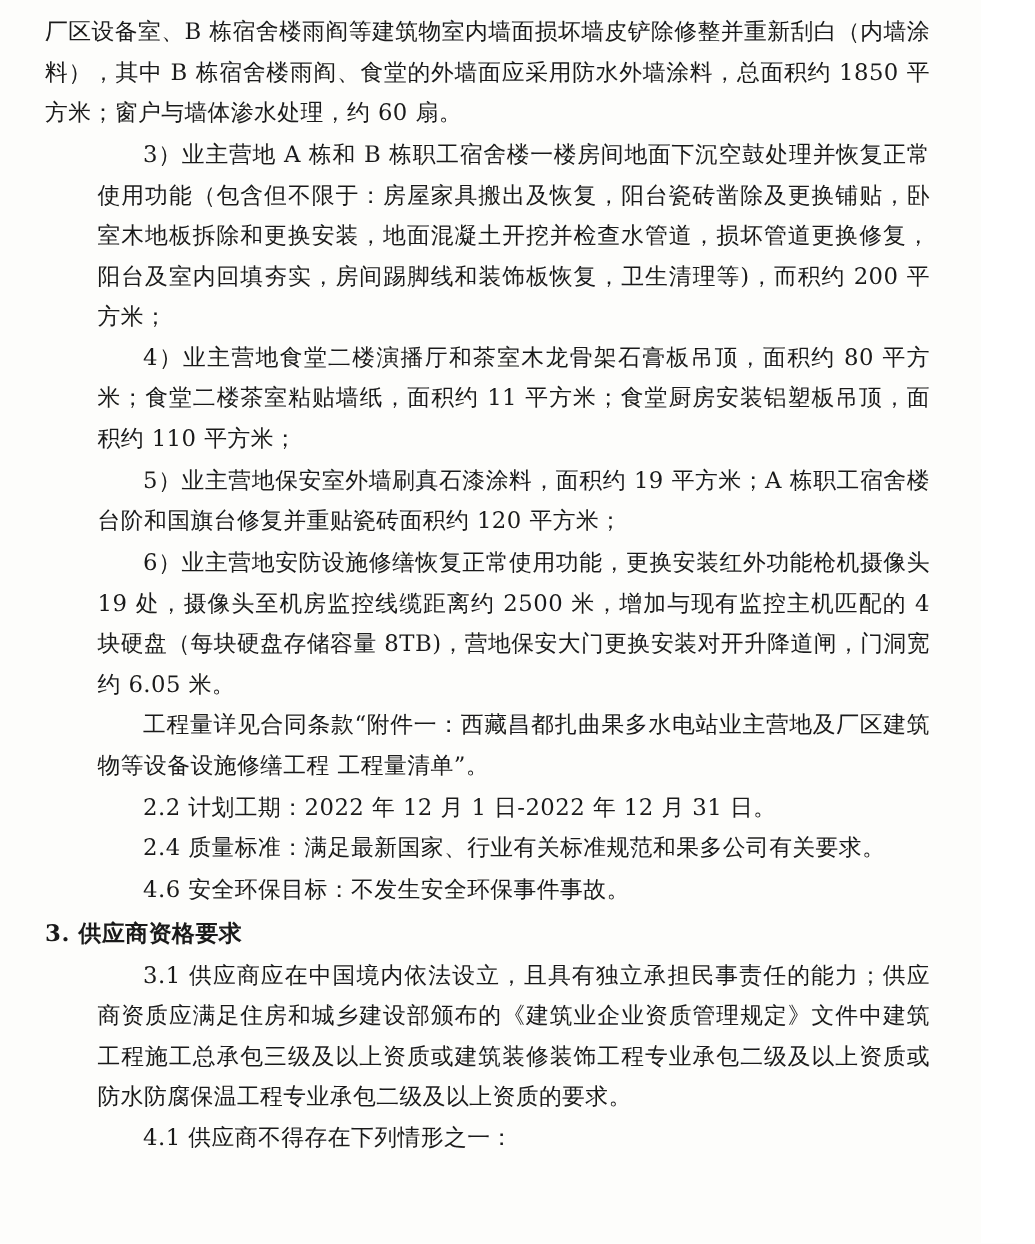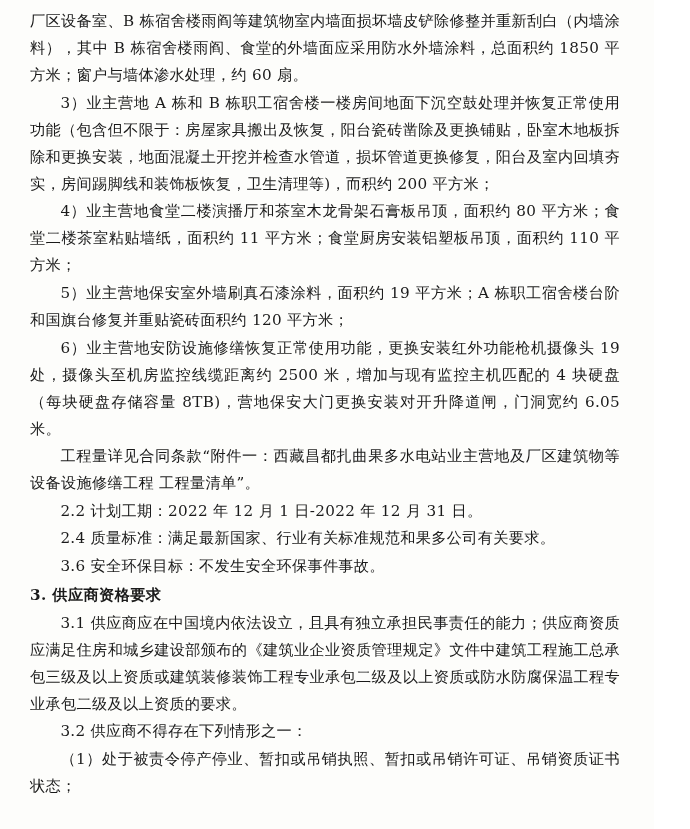--- a/index.html
+++ b/index.html
@@ -28,20 +28,21 @@
     letter-spacing: 0.3px;
     text-align: justify;
     text-justify: inter-ideograph;
   }
   p {
     margin: 0 0 0.5px 0;
     text-indent: 0;
   }
   .p-indent {
     text-indent: 2em;
+    margin-left: 35px;
   }
   .p-flush {
     text-indent: 0;
   }
   .section-head {
     font-weight: bold;
     text-indent: 0;
     margin-top: 2px;
     letter-spacing: 0.4px;
   }
@@ -52,19 +53,18 @@
 <div class="page">
   <div class="doc-body">
     <p class="p-flush">厂区设备室、B 栋宿舍楼雨阎等建筑物室内墙面损坏墙皮铲除修整并重新刮白（内墙涂料），其中 B 栋宿舍楼雨阎、食堂的外墙面应采用防水外墙涂料，总面积约 1850 平方米；窗户与墙体渗水处理，约 60 扇。</p>
     <p class="p-indent">3）业主营地 A 栋和 B 栋职工宿舍楼一楼房间地面下沉空鼓处理并恢复正常使用功能（包含但不限于：房屋家具搬出及恢复，阳台瓷砖凿除及更换铺贴，卧室木地板拆除和更换安装，地面混凝土开挖并检查水管道，损坏管道更换修复，阳台及室内回填夯实，房间踢脚线和装饰板恢复，卫生清理等)，而积约 200 平方米；</p>
     <p class="p-indent">4）业主营地食堂二楼演播厅和茶室木龙骨架石膏板吊顶，面积约 80 平方米；食堂二楼茶室粘贴墙纸，面积约 11 平方米；食堂厨房安装铝塑板吊顶，面积约 110 平方米；</p>
     <p class="p-indent">5）业主营地保安室外墙刷真石漆涂料，面积约 19 平方米；A 栋职工宿舍楼台阶和国旗台修复并重贴瓷砖面积约 120 平方米；</p>
     <p class="p-indent">6）业主营地安防设施修缮恢复正常使用功能，更换安装红外功能枪机摄像头 19 处，摄像头至机房监控线缆距离约 2500 米，增加与现有监控主机匹配的 4 块硬盘（每块硬盘存储容量 8TB)，营地保安大门更换安装对开升降道闸，门洞宽约 6.05 米。</p>
     <p class="p-indent">工程量详见合同条款“附件一：西藏昌都扎曲果多水电站业主营地及厂区建筑物等设备设施修缮工程 工程量清单”。</p>
     <p class="p-indent">2.2 计划工期：2022 年 12 月 1 日-2022 年 12 月 31 日。</p>
     <p class="p-indent">2.4 质量标准：满足最新国家、行业有关标准规范和果多公司有关要求。</p>
-    <p class="p-indent">3.6 安全环保目标：不发生安全环保事件事故。</p>
+    <p class="p-indent">4.6 安全环保目标：不发生安全环保事件事故。</p>
     <p class="section-head">3. 供应商资格要求</p>
     <p class="p-indent">3.1 供应商应在中国境内依法设立，且具有独立承担民事责任的能力；供应商资质应满足住房和城乡建设部颁布的《建筑业企业资质管理规定》文件中建筑工程施工总承包三级及以上资质或建筑装修装饰工程专业承包二级及以上资质或防水防腐保温工程专业承包二级及以上资质的要求。</p>
-    <p class="p-indent">3.2 供应商不得存在下列情形之一：</p>
-    <p class="p-indent">（1）处于被责令停产停业、暂扣或吊销执照、暂扣或吊销许可证、吊销资质证书状态；</p>
+    <p class="p-indent">4.1 供应商不得存在下列情形之一：</p>
   </div>
 </div>
 
 </body></html>

